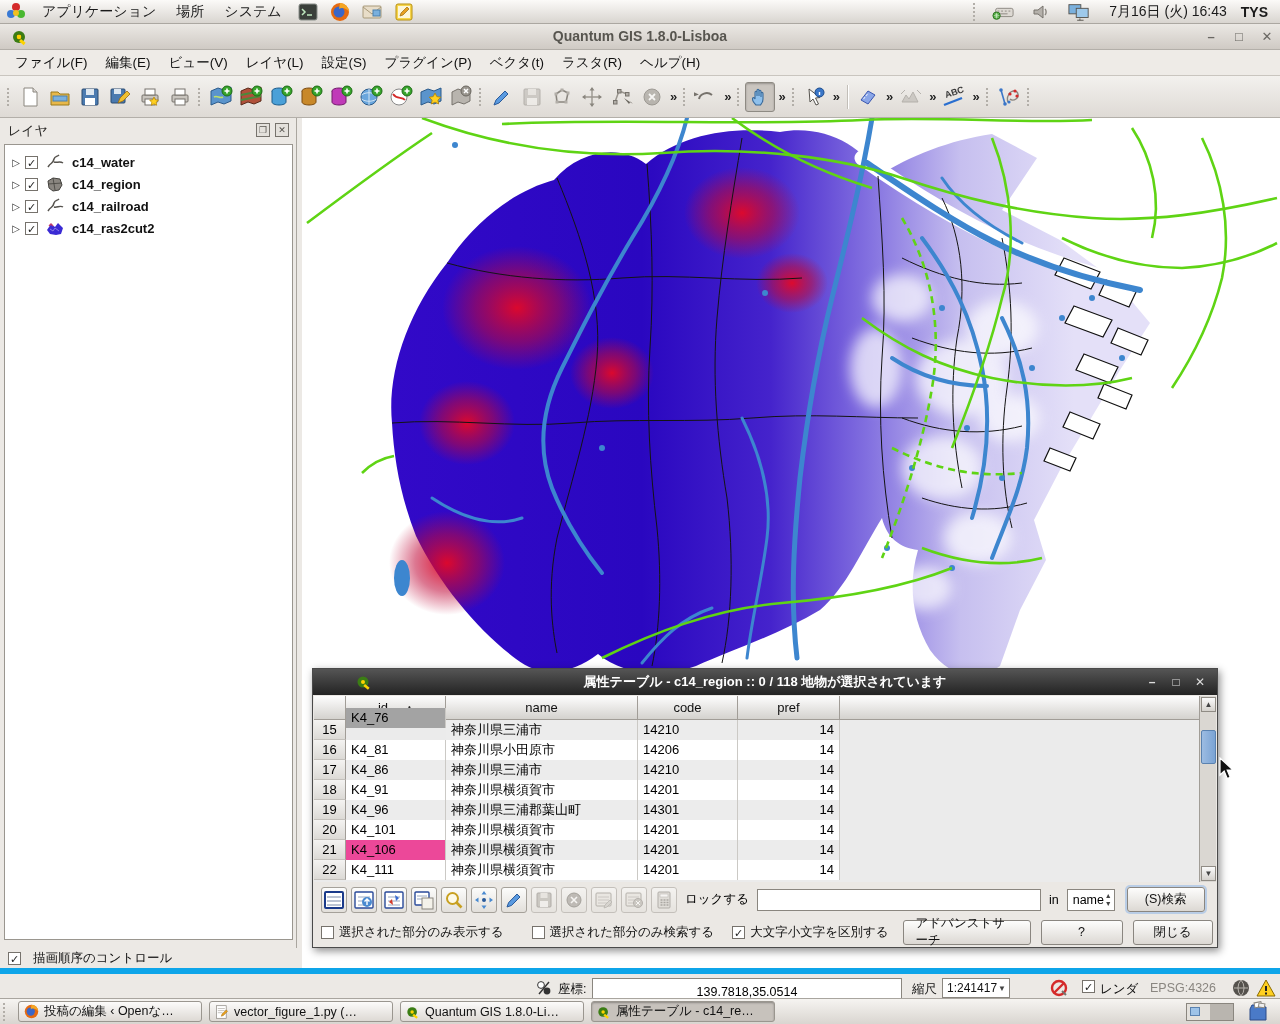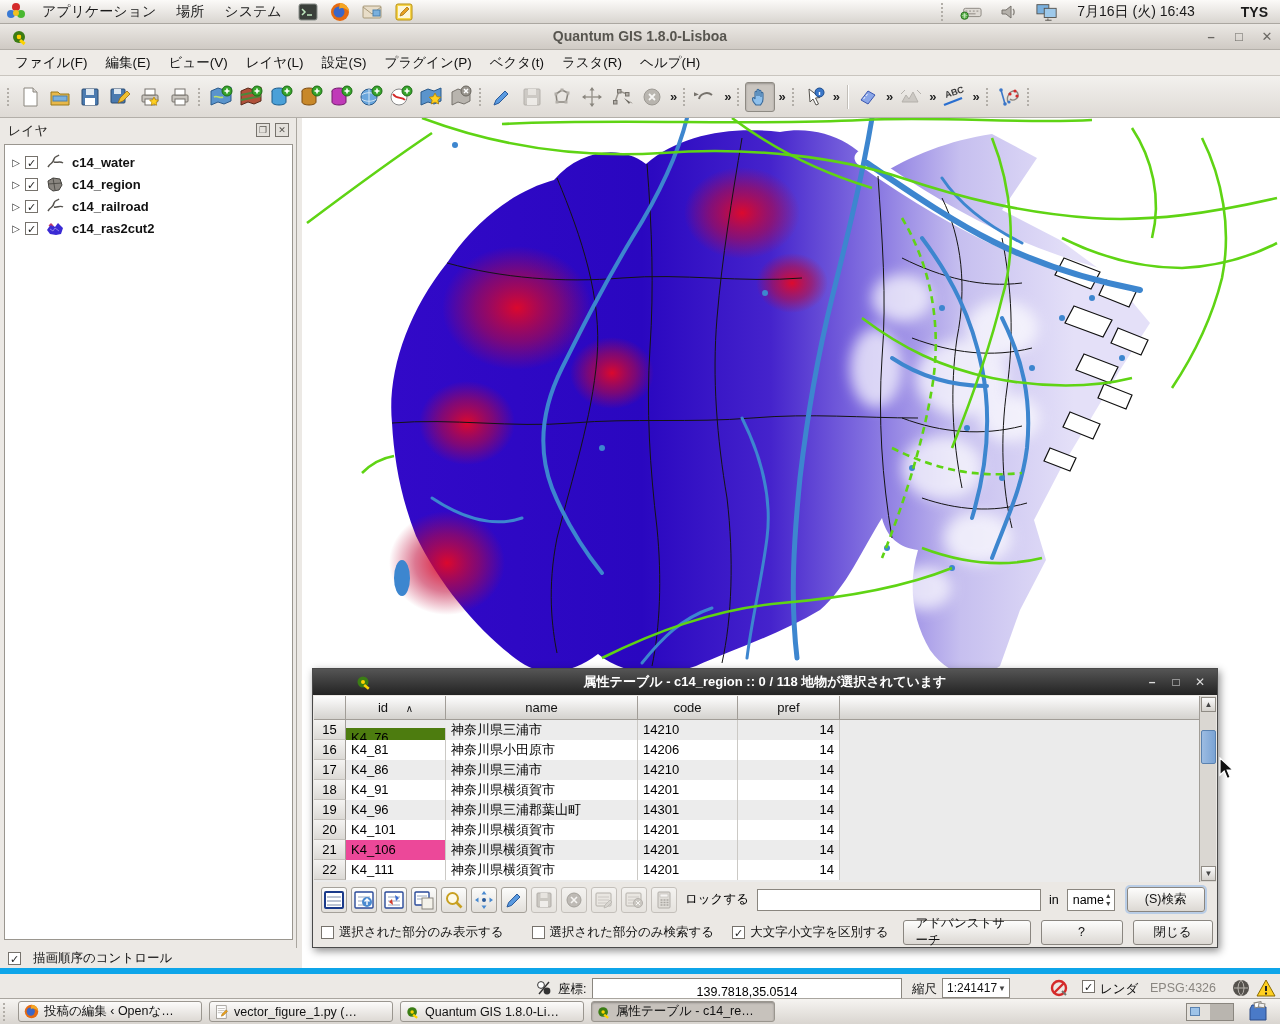--- a/index.html
+++ b/index.html
@@ -9,21 +9,21 @@
   #screen { position:relative; width:1280px; height:1024px; background:#ece9e5; }
 
   
   #top-panel { left:0; top:0; width:1280px; height:24px;
     background:linear-gradient(#fbfaf8,#d9d5d0); border-bottom:1px solid #aba7a1;
     display:flex; align-items:center; font-size:14px; color:#1a1a1a; }
   .tp-menu { padding:0 10px; height:25px; line-height:24px; cursor:default; }
   .tp-ico { width:22px; height:20px; margin:0 5px; display:inline-flex; align-items:center; justify-content:center; }
   #tp-right { margin-left:auto; display:flex; align-items:center; gap:6px; padding-right:8px; }
   #tp-clock { font-size:14px; padding:0 8px; }
-  #tp-user { font-weight:bold; font-size:14px; padding-right:4px;margin-left:32px; }
+  #tp-user { font-weight:bold; font-size:14px; padding-right:4px; }
   .handle-v { width:5px; height:18px; border-left:2px dotted #b2aea8; margin:0 3px; }
 
   
   #qgis-titlebar { left:0; top:24px; width:1280px; height:26px;
     background:linear-gradient(#ebe8e4,#cfcac4); border-bottom:1px solid #b3afa9; }
   #qgis-title { position:absolute; left:0; right:0; top:4px; text-align:center;
     font-weight:bold; font-size:14px; color:#57554f; }
   .win-btn { position:absolute; top:3px; width:22px; height:20px; text-align:center;
     color:#6a6863; font-size:13px; line-height:20px; font-weight:bold; }
   #qgis-menubar { left:0; top:50px; width:1280px; height:26px; background:#eeebe7;
@@ -632,21 +632,21 @@
         <span>id</span>
         <span style="font-size:10px;margin-left:14px">∧</span>
       </div>
       <div class="hcell" style="left:132px;width:192px">name</div>
       <div class="hcell" style="left:324px;width:100px">code</div>
       <div class="hcell" style="left:424px;width:102px">pref</div>
       <div class="hcell" style="left:526px;width:360px;border-right:none"></div>
 
       <div>
         <div class="rownum" style="left:0;top:24px">15</div>
-        <div class="cell" style="left:32px;top:32px;width:100px;background:#4d7c0f">K4_76</div>
+        <div class="cell" style="left:32px;top:12px;width:100px;background:#a3a3a3">K4_76</div>
         <div class="cell" style="left:132px;top:24px;width:192px;background:#ececec">神奈川県三浦市</div>
         <div class="cell" style="left:324px;top:24px;width:100px;background:#ececec">14210</div>
         <div class="cell num" style="left:424px;top:24px;width:102px;background:#ececec">14</div>
       </div>
 
       <div>
         <div class="rownum" style="left:0;top:44px">16</div>
         <div class="cell" style="left:32px;top:44px;width:100px;background:#fff">K4_81</div>
         <div class="cell" style="left:132px;top:44px;width:192px;background:#fff">神奈川県小田原市</div>
         <div class="cell" style="left:324px;top:44px;width:100px;background:#fff">14206</div>

